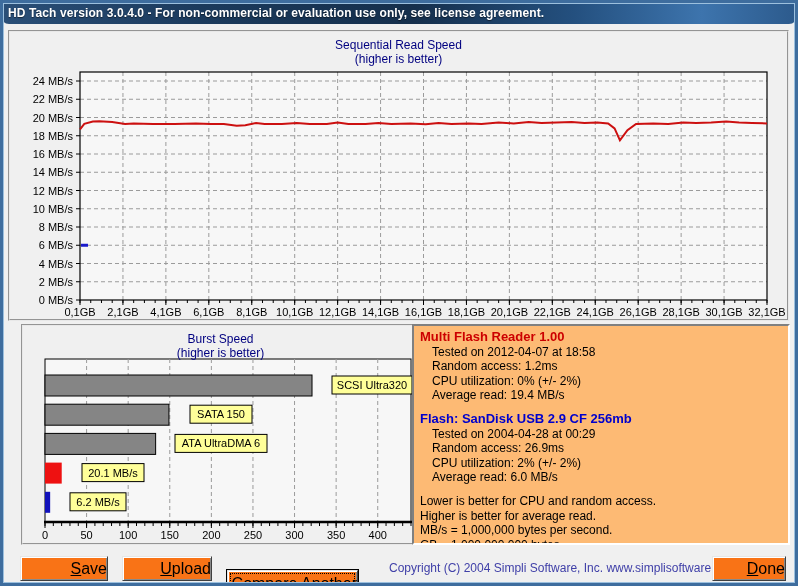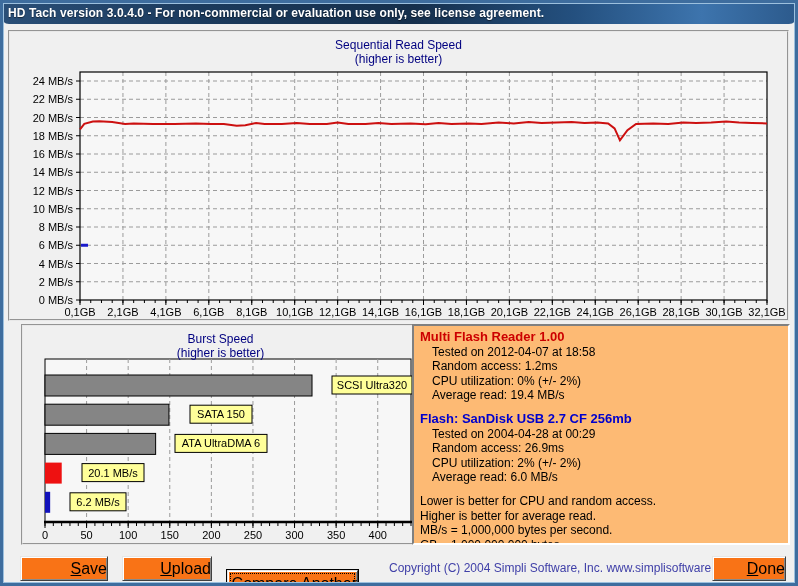--- a/index.html
+++ b/index.html
@@ -314,21 +314,21 @@
       </svg>
   </div>
 
   <div class="panel-info panel" style="position:absolute;">
     <p class="drive-head head-red">Multi Flash Reader 1.00</p>
     <p class="info-line">Tested on 2012-04-07 at 18:58</p>
     <p class="info-line">Random access: 1.2ms</p>
     <p class="info-line">CPU utilization: 0% (+/- 2%)</p>
     <p class="info-line">Average read: 19.4 MB/s</p>
     <div class="block-gap"></div>
-    <p class="drive-head head-blue">Flash: SanDisk USB 2.7 CF 256mb</p>
+    <p class="drive-head head-blue">Flash: SanDisk USB 2.9 CF 256mb</p>
     <p class="info-line">Tested on 2004-04-28 at 00:29</p>
     <p class="info-line">Random access: 26.9ms</p>
     <p class="info-line">CPU utilization: 2% (+/- 2%)</p>
     <p class="info-line">Average read: 6.0 MB/s</p>
     <div class="block-gap"></div>
     <p class="note-line">Lower is better for CPU and random access.</p>
     <p class="note-line">Higher is better for average read.</p>
     <p class="note-line">MB/s = 1,000,000 bytes per second.</p>
     <p class="note-line">GB = 1,000,000,000 bytes.</p>
   </div>

